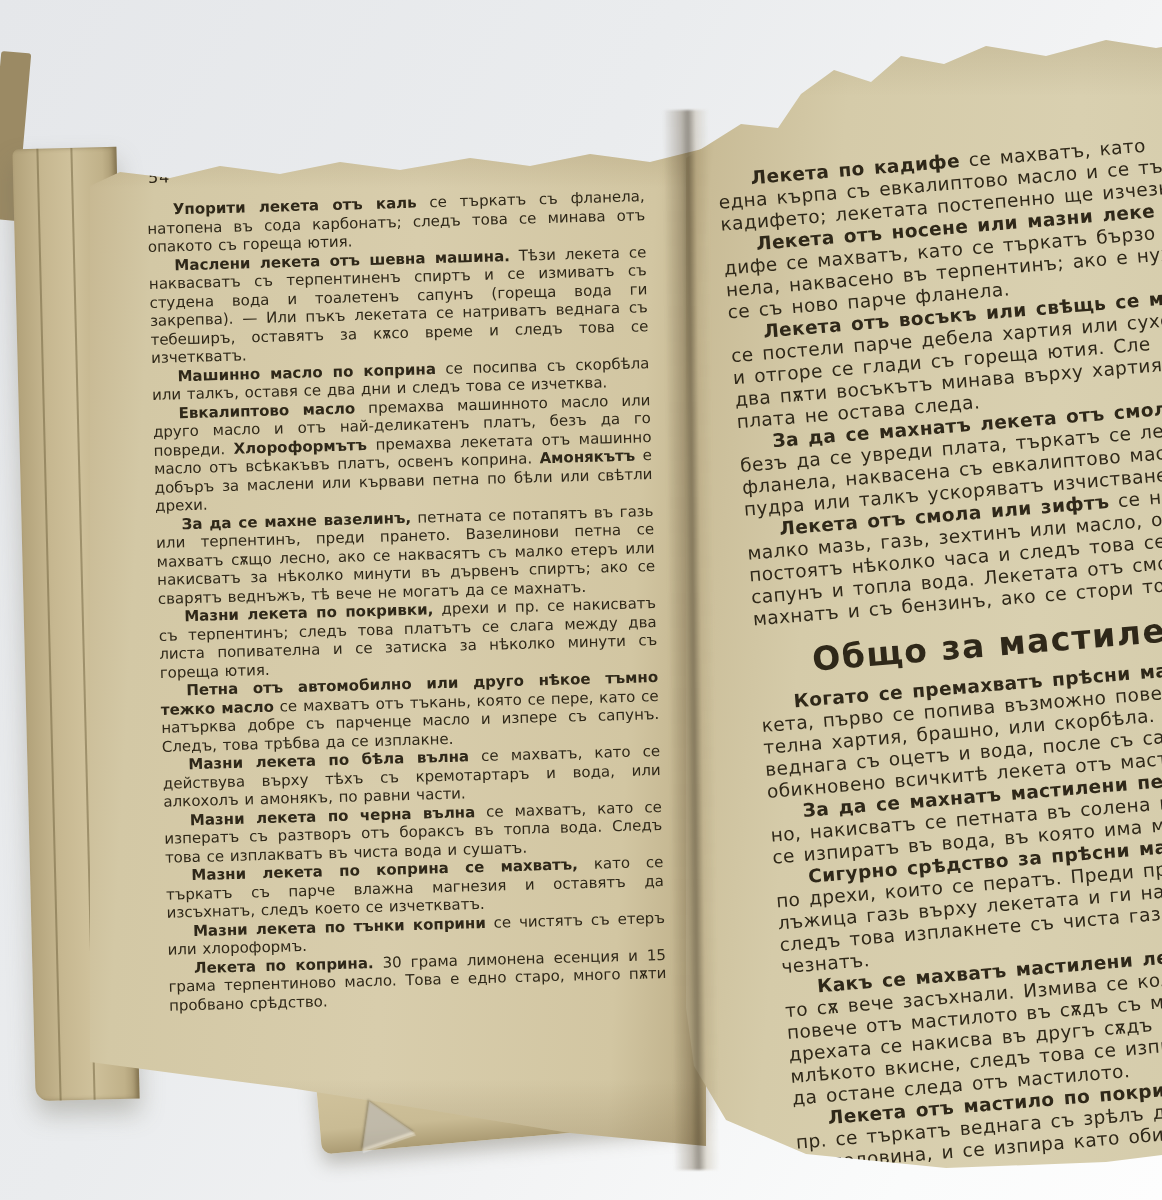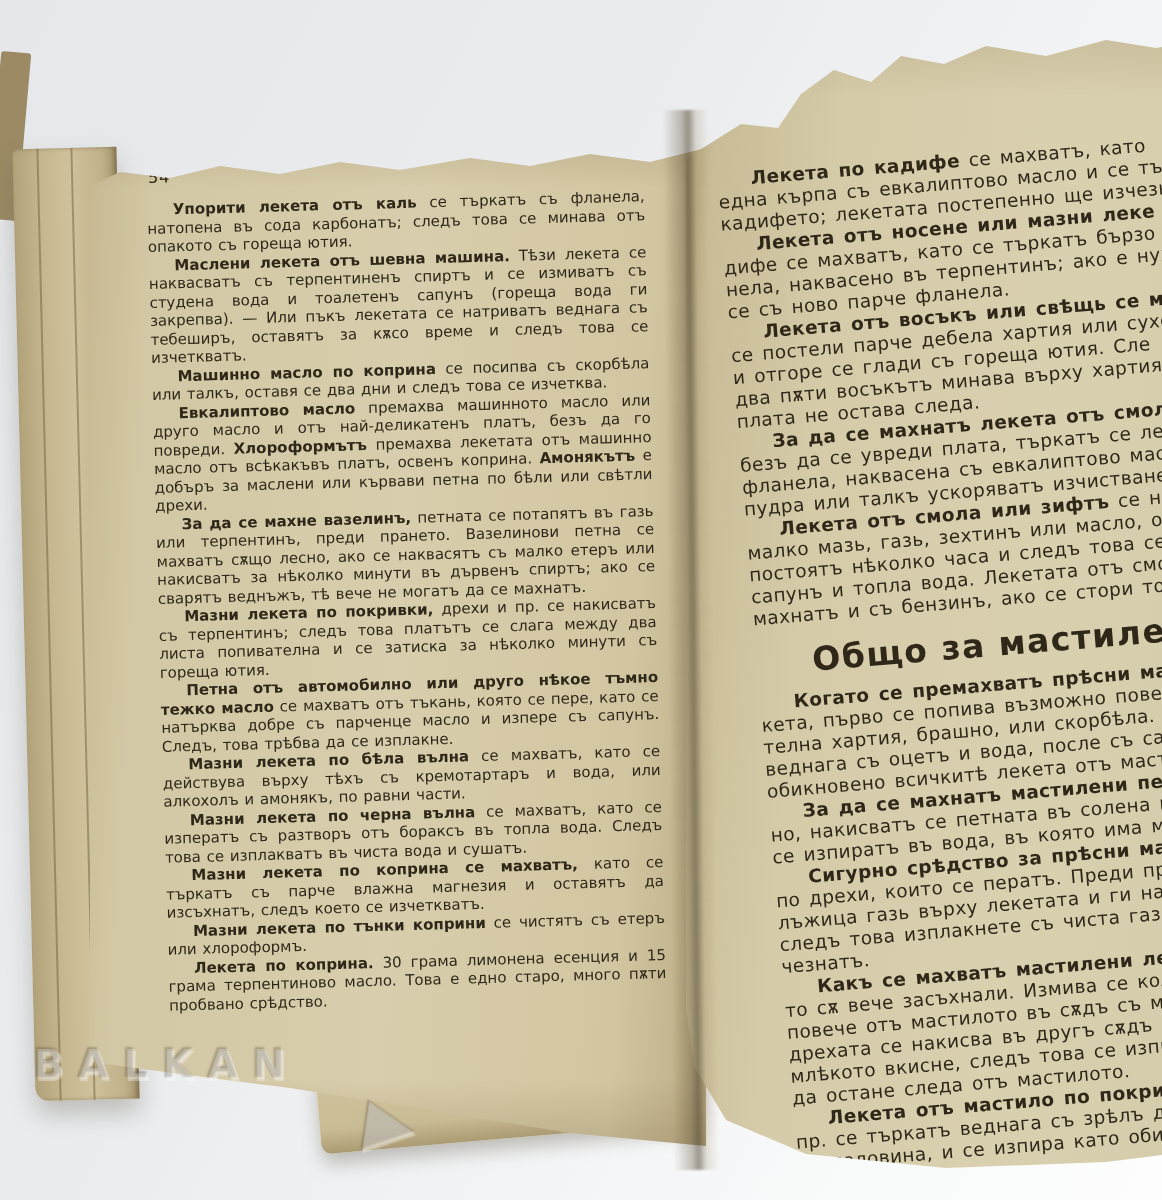--- a/index.html
+++ b/index.html
@@ -155,16 +155,15 @@
           <div class="rp-line"><span>да остане следа отъ мастилото.</span></div>
           <div class="rp-line indent"><b>Лекета отъ мастило по покривк</b></div>
           <div class="rp-line"><span>пр. се търкатъ веднага съ зрѣлъ домат</span></div>
           <div class="rp-line"><span>на половина, и се изпира като обикновен</span></div>
         </div>
     </div>
   </div>
 
   <div class="gutter"></div>
 
-  <div class="watermark wm-brand">BALKAN</div>
   <div class="watermark wm-arrow">▶</div>
 
 </div>
 
 </body></html>

